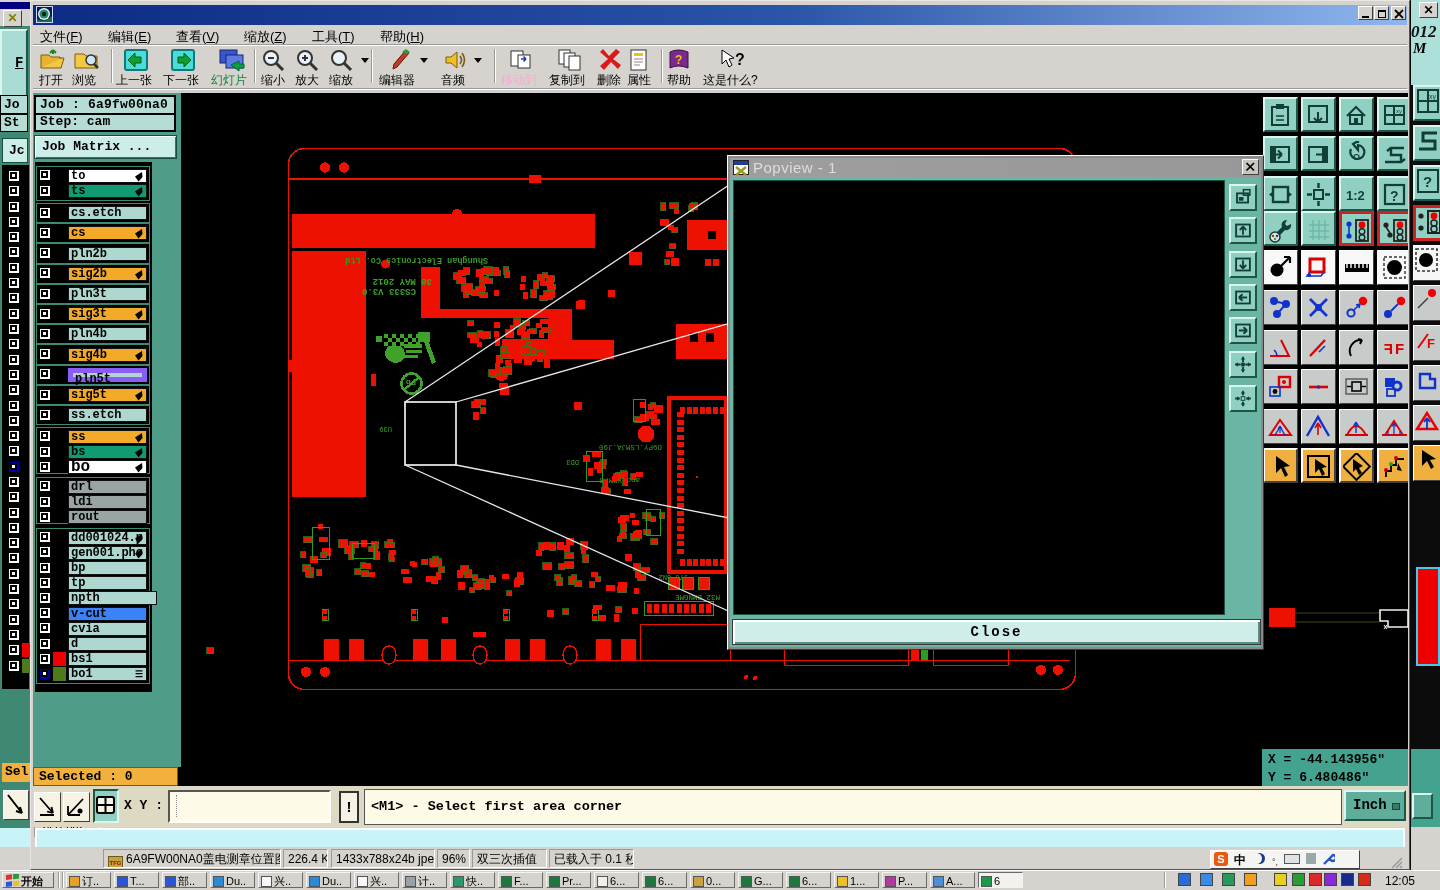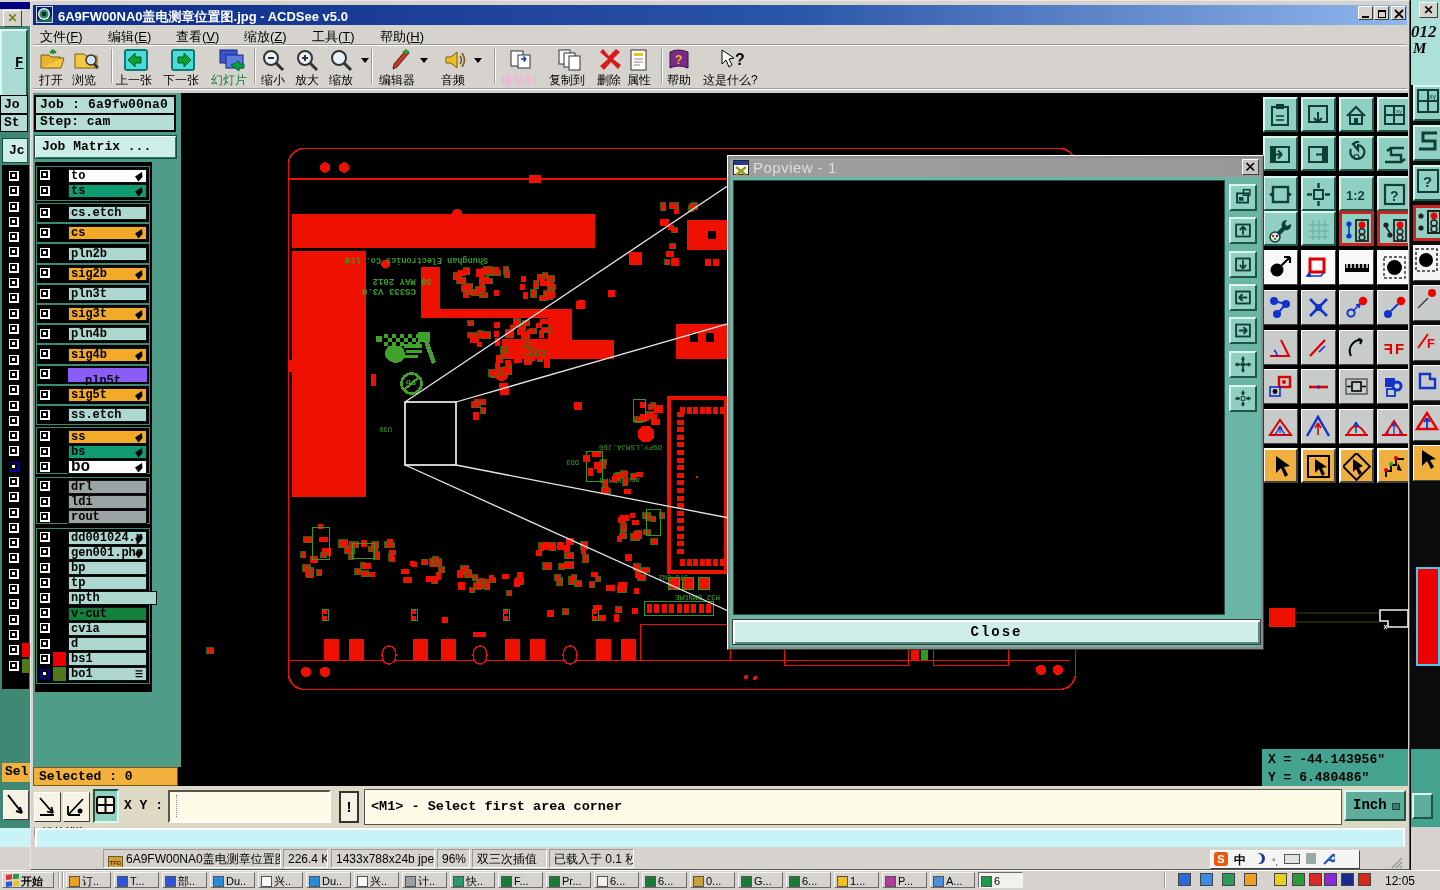--- a/index.html
+++ b/index.html
@@ -183,21 +183,20 @@
 <div class="abs tealbtn" style="left:1412px;top:793px;width:21px;height:26px;background:#5fae9b"></div>
 <div class="abs" style="left:1411px;top:827px;width:29px;height:43px;background:#d6d3ce"></div>
 <div class="abs" style="left:30px;top:0px;width:1380px;height:870px;background:#d6d3ce;border-top:1px solid #e9e7e3;border-left:1px solid #e9e7e3;border-right:1px solid #555;border-bottom:1px solid #555"></div>
 <div class="abs" style="left:33px;top:5px;width:1374px;height:20px;background:linear-gradient(90deg,#0c2a86 0%,#2a55a8 55%,#8fb6ec 100%)"></div>
 <div class="abs" style="left:36px;top:6px;width:17px;height:17px;background:#0a1a60;border:1px solid #cfd8ee"><svg width="15" height="15">
         <circle cx="7" cy="7" r="6" fill="#e8f4ee"></circle>
         <circle cx="7" cy="7" r="4.6" fill="#2a8c6a"></circle>
         <circle cx="7" cy="7" r="2.2" fill="#06231a"></circle>
         <path d="M0 12 Q7 16 15 9 L15 15 L0 15 Z" fill="#1c6c50"></path>
       </svg></div>
-<div class="abs" style="left:58px;top:8px;color:#fff;font-weight:bold;font-size:13px;white-space:nowrap">6A9FW00NA0盖电测章位置图.jpg - ACDSee v5.0</div>
 <div class="abs raised" style="left:1358px;top:6px;width:15px;height:14px;background:#d6d3ce">
       <div class="abs" style="left:3px;top:9px;width:7px;height:2px;background:#000"></div>
     </div>
 <div class="abs raised" style="left:1374px;top:6px;width:15px;height:14px;background:#d6d3ce">
       <div class="abs" style="left:3px;top:3px;width:8px;height:8px;border:1px solid #000;border-top-width:2px"></div>
     </div>
 <div class="abs raised" style="left:1391px;top:6px;width:15px;height:14px;background:#d6d3ce">
       <svg width="13" height="13" style="position:absolute;left:1px;top:1px">
         <path d="M2 2 L10 10 M10 2 L2 10" stroke="#000" stroke-width="1.8"></path>
       </svg>
@@ -441,21 +440,21 @@
 <div class="abs" style="left:39px;top:348.1px;width:12px;height:12px;background:#fff;border:1px solid #000">
           <div class="abs" style="left:1px;top:1px;width:7px;height:7px;border:2px solid #000;background:#fff"></div>
         </div>
 <div class="abs mono" style="left:68px;top:347.6px;width:79px;height:14px;background:#f2aa28;border:1px solid #111;font-size:12px;line-height:12px;padding-left:2px">sig4b<svg width="9" height="10" style="position:absolute;right:3px;top:2px">
             <path d="M8 0 L1 4.5 L4.5 9.5 L8.5 5 Z" fill="#000"></path>
           </svg></div>
 <div class="abs" style="left:36px;top:364.6px;width:114px;height:20.2px;border:1.5px solid #3b8a76"></div>
 <div class="abs" style="left:39px;top:368.3px;width:12px;height:12px;background:#fff;border:1px solid #000">
           <div class="abs" style="left:1px;top:1px;width:7px;height:7px;border:2px solid #000;background:#fff"></div>
         </div>
-<div class="abs mono" style="left:68px;top:367.8px;width:79px;height:14px;background:#aed7d0;border:7px solid #8b5cf6;font-size:12px;line-height:12px;padding-left:10px">pln5t</div>
+<div class="abs mono" style="left:68px;top:367.8px;width:79px;height:14px;background:#aed7d0;border:5px solid #8b5cf6;font-size:12px;line-height:12px;padding-left:2px">pln5t</div>
 <div class="abs" style="left:36px;top:384.8px;width:114px;height:20.2px;border:1.5px solid #3b8a76"></div>
 <div class="abs" style="left:39px;top:388.5px;width:12px;height:12px;background:#fff;border:1px solid #000">
           <div class="abs" style="left:1px;top:1px;width:7px;height:7px;border:2px solid #000;background:#fff"></div>
         </div>
 <div class="abs mono" style="left:68px;top:388.0px;width:79px;height:14px;background:#f2aa28;border:1px solid #111;font-size:12px;line-height:12px;padding-left:2px">sig5t<svg width="9" height="10" style="position:absolute;right:3px;top:2px">
             <path d="M8 0 L1 4.5 L4.5 9.5 L8.5 5 Z" fill="#000"></path>
           </svg></div>
 <div class="abs" style="left:36px;top:405.0px;width:114px;height:20.2px;border:1.5px solid #3b8a76"></div>
 <div class="abs" style="left:39px;top:408.7px;width:12px;height:12px;background:#fff;border:1px solid #000">
           <div class="abs" style="left:1px;top:1px;width:7px;height:7px;border:2px solid #000;background:#fff"></div>
@@ -514,21 +513,21 @@
           <div class="abs" style="left:1px;top:1px;width:7px;height:7px;border:2px solid #000;background:#fff"></div>
         </div>
 <div class="abs mono" style="left:68px;top:576.2px;width:79px;height:14px;background:#aed7d0;border:1px solid #111;font-size:12px;line-height:12px;padding-left:2px">tp</div>
 <div class="abs" style="left:39px;top:591.9px;width:12px;height:12px;background:#fff;border:1px solid #000">
           <div class="abs" style="left:1px;top:1px;width:7px;height:7px;border:2px solid #000;background:#fff"></div>
         </div>
 <div class="abs mono" style="left:68px;top:591.4px;width:89px;height:14px;background:#aed7d0;border:1px solid #111;font-size:12px;line-height:12px;padding-left:2px">npth</div>
 <div class="abs" style="left:39px;top:607.1px;width:12px;height:12px;background:#fff;border:1px solid #000">
           <div class="abs" style="left:1px;top:1px;width:7px;height:7px;border:2px solid #000;background:#fff"></div>
         </div>
-<div class="abs mono" style="left:68px;top:606.6px;width:79px;height:14px;background:#15803d;border:1px solid #111;font-size:12px;line-height:12px;padding-left:2px">v-cut</div>
+<div class="abs mono" style="left:68px;top:606.6px;width:79px;height:14px;background:#3b82f6;border:1px solid #111;font-size:12px;line-height:12px;padding-left:2px">v-cut</div>
 <div class="abs" style="left:39px;top:622.3px;width:12px;height:12px;background:#fff;border:1px solid #000">
           <div class="abs" style="left:1px;top:1px;width:7px;height:7px;border:2px solid #000;background:#fff"></div>
         </div>
 <div class="abs mono" style="left:68px;top:621.8px;width:79px;height:14px;background:#aed7d0;border:1px solid #111;font-size:12px;line-height:12px;padding-left:2px">cvia</div>
 <div class="abs" style="left:39px;top:637.5px;width:12px;height:12px;background:#fff;border:1px solid #000">
           <div class="abs" style="left:1px;top:1px;width:7px;height:7px;border:2px solid #000;background:#fff"></div>
         </div>
 <div class="abs mono" style="left:68px;top:637.0px;width:79px;height:14px;background:#aed7d0;border:1px solid #111;font-size:12px;line-height:12px;padding-left:2px">d</div>
 <div class="abs" style="left:39px;top:652.7px;width:12px;height:12px;background:#fff;border:1px solid #000">
           <div class="abs" style="left:1px;top:1px;width:7px;height:7px;border:2px solid #000;background:#fff"></div>

